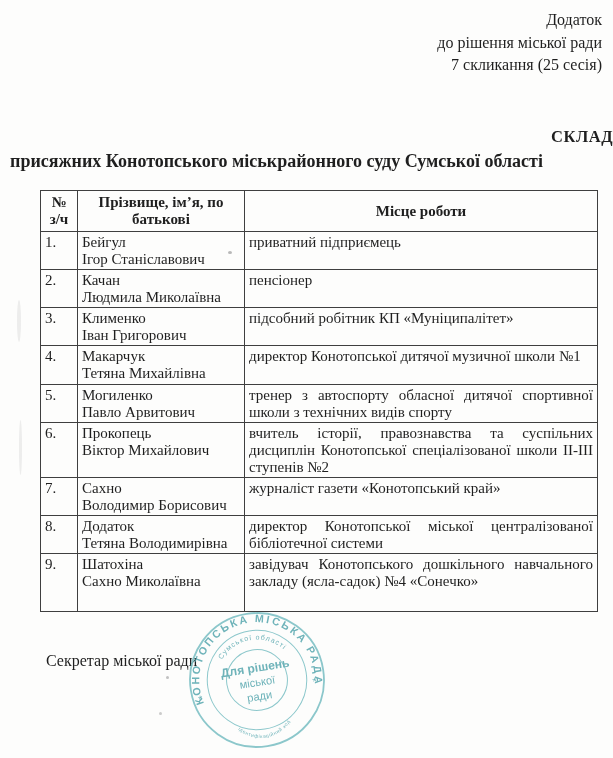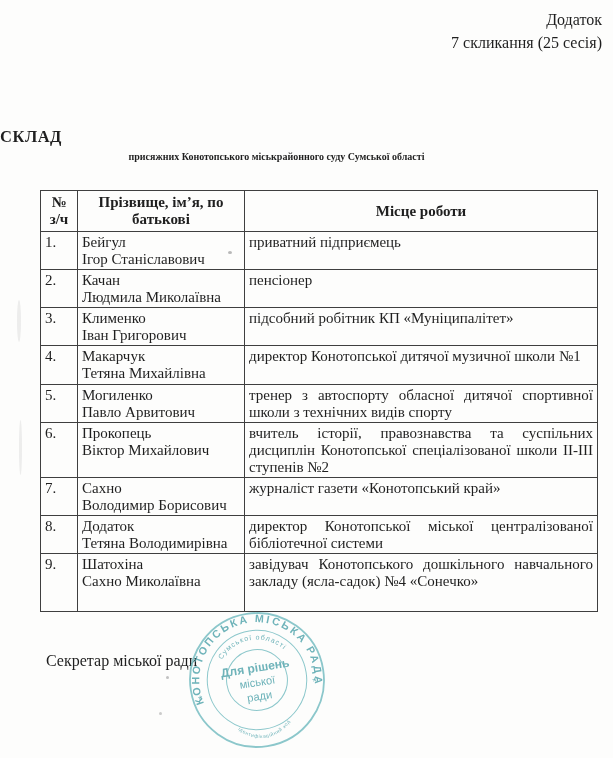--- a/index.html
+++ b/index.html
@@ -17,25 +17,25 @@
   .appendix{
     position:absolute;left:412px;top:9px;width:190px;
     font-size:16px;line-height:22.5px;text-align:right;
   }
   .appendix .line0{padding-left:12px;}
   .appendix .line3{margin-left:-6px;}
 
   
   .doc-title{
     position:absolute;left:0;top:127px;width:613px;
-    text-align:left;font-weight:bold;font-size:16.5px;letter-spacing:.5px;
+    text-align:right;font-weight:bold;font-size:16.5px;letter-spacing:.5px;
   }
   .doc-subtitle{
     position:absolute;left:0;top:151px;width:553px;
-    text-align:center;font-weight:bold;font-size:10px;
+    text-align:center;font-weight:bold;font-size:18px;
   }
 
   
   table.jurors{
     position:absolute;left:40px;top:190px;width:557px;
     border-collapse:collapse;table-layout:fixed;
     font-size:15px;line-height:17px;
   }
   table.jurors col.c1{width:37px;}
   table.jurors col.c2{width:167px;}
@@ -93,20 +93,21 @@
   .dot2{left:166px;top:676px;width:3px;height:3px;background:#9a9a9a;opacity:.6;}
   .dot3{left:159px;top:712px;width:3px;height:3px;background:#9a9a9a;opacity:.5;}
 </style>
 </head>
 <body>
 
 <div class="page">
 
   <div class="appendix">
     <div class="line0">Додаток</div>
+    <div class="line1">до рішення міської ради</div>
     <div class="line2">7 скликання (25 сесія)</div>
   </div>
 
   <div class="doc-title">СКЛАД</div>
   <div class="doc-subtitle">присяжних Конотопського міськрайонного суду Сумської області</div>
 
   <table class="jurors">
     <colgroup>
         <col class="c1">
         <col class="c2">

